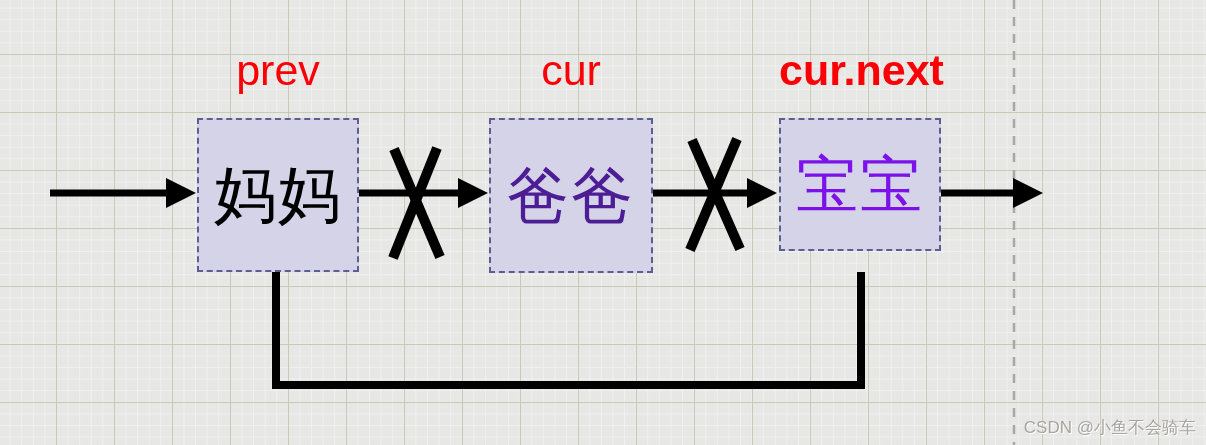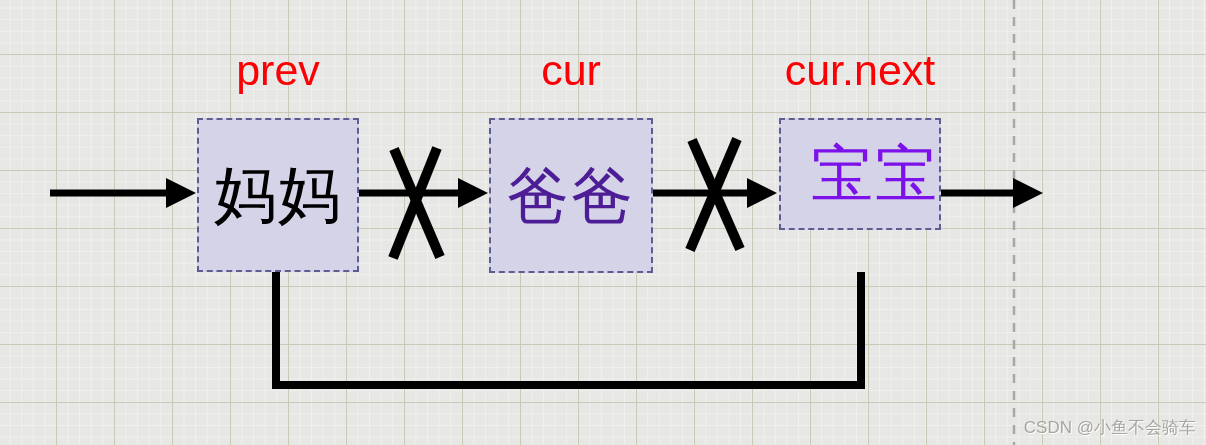--- a/index.html
+++ b/index.html
@@ -34,34 +34,34 @@
     background: #d5d3e7;
     border: 2px dashed #5d5d91;
     display: flex;
     align-items: center;
     justify-content: center;
     font-size: 62px;
     letter-spacing: 2px;
   }
   .node-prev    { left: 197px; top: 118px; width: 162px; height: 154px; }
   .node-cur     { left: 489px; top: 118px; width: 164px; height: 155px; }
-  .node-curnext { left: 779px; top: 118px; width: 162px; height: 112px; justify-content: flex-end; }
+  .node-curnext { left: 779px; top: 118px; width: 162px; height: 133px; }
   .pointer-label {
     position: absolute;
     top: 46px;
     height: 48px;
     line-height: 48px;
     text-align: center;
     font-size: 43px;
     color: #fb0005;
     white-space: nowrap;
   }
   .pointer-label-prev    { left: 197px; width: 162px; }
   .pointer-label-cur     { left: 489px; width: 164px; }
-  .pointer-label-curnext { left: 779px; width: 162px; }
+  .pointer-label-curnext { left: 779px; width: 162px; font-weight: bold; }
   .watermark {
     position: absolute;
     right: 10px;
     bottom: 6px;
     font-size: 17px;
     color: #a7a5a0;
     text-shadow: 1px 1px 0 #ffffff;
     white-space: nowrap;
   }
 </style>

